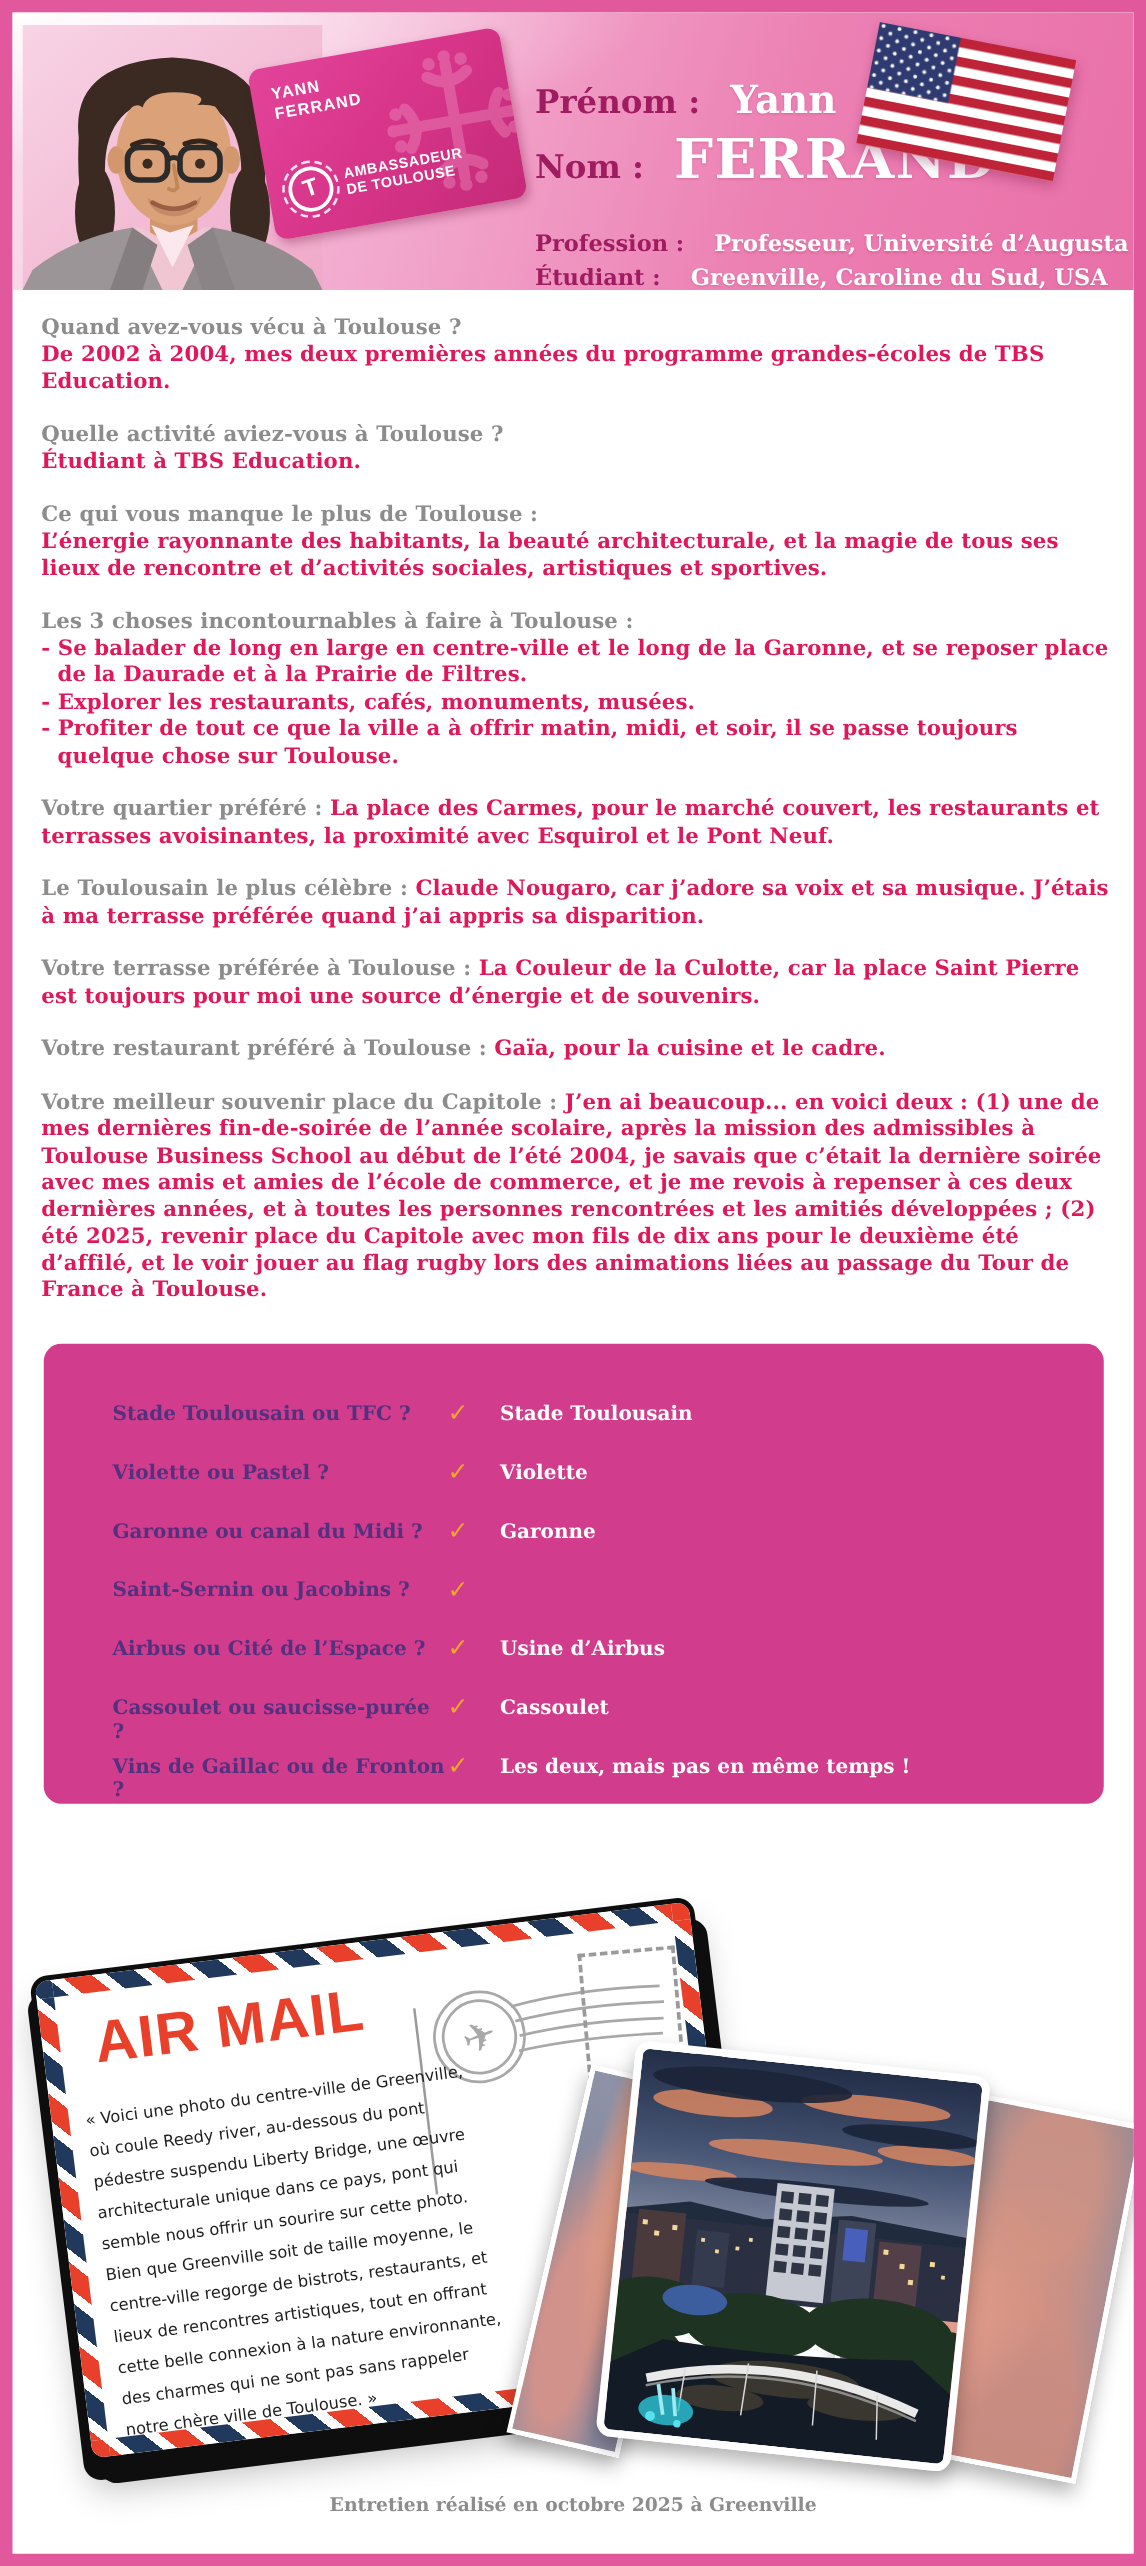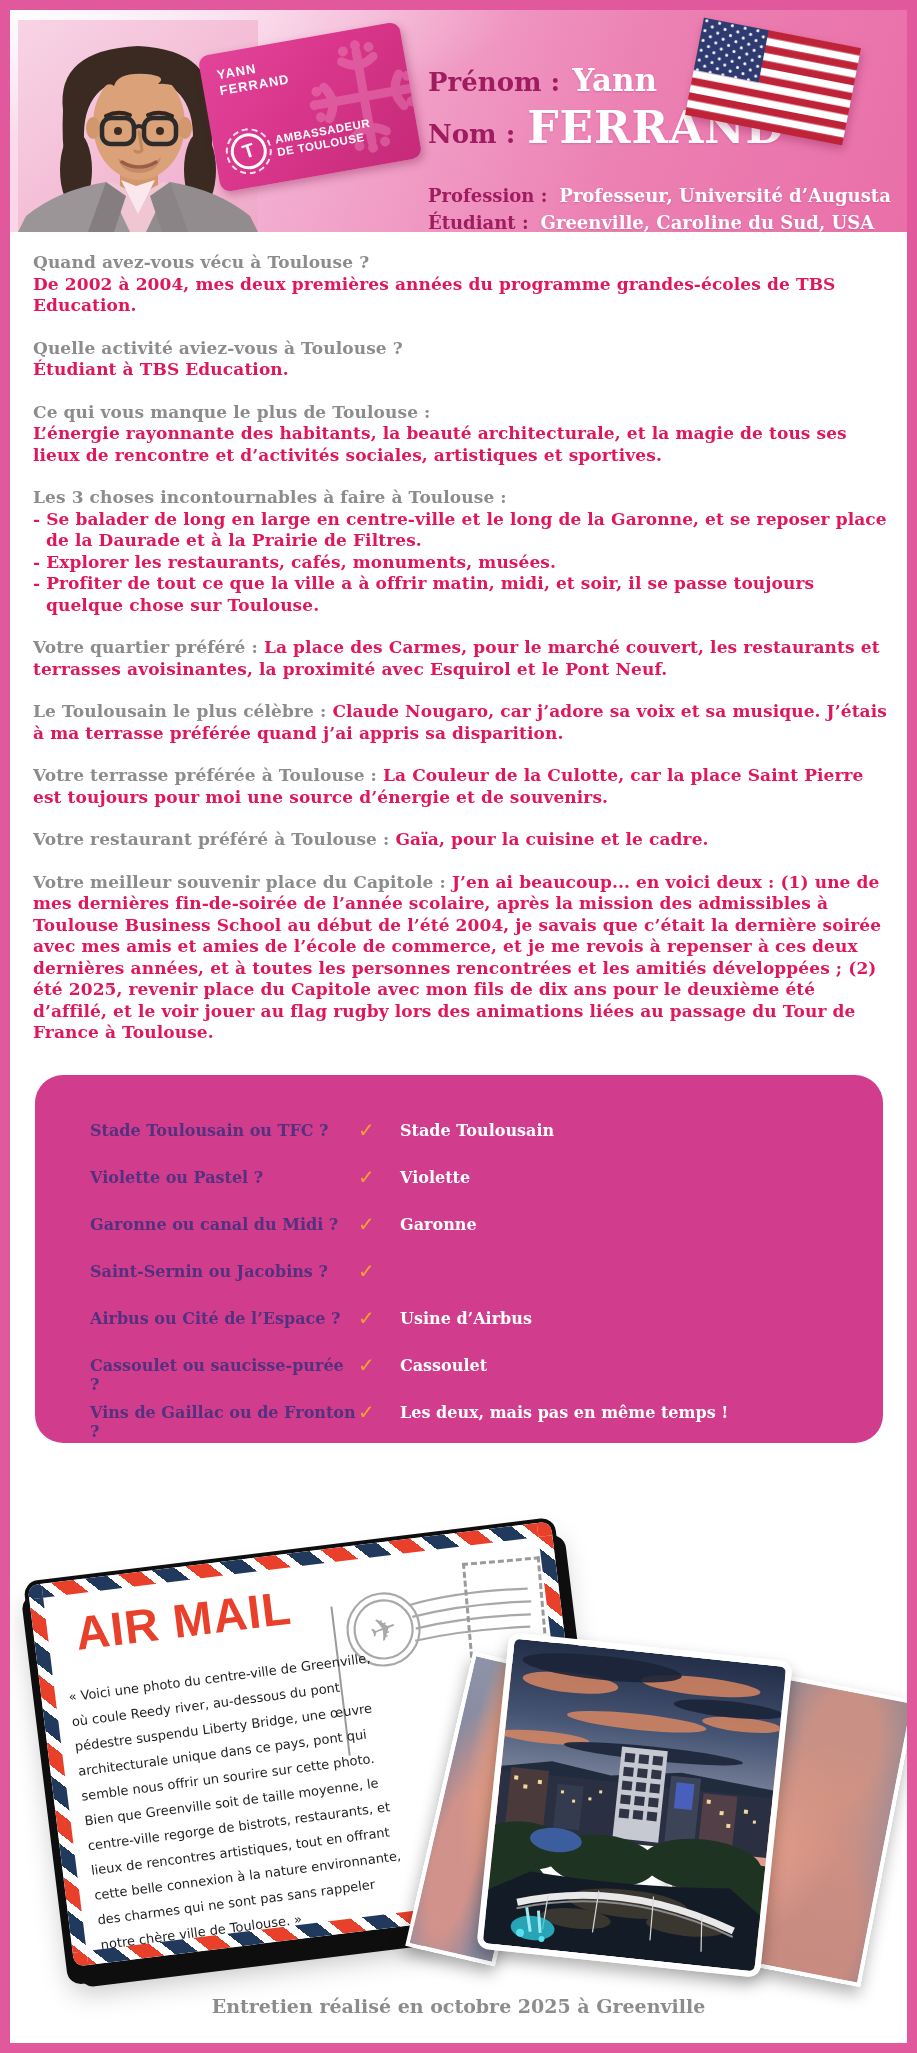--- a/index.html
+++ b/index.html
@@ -30,41 +30,41 @@
     color:#fff; font-family:"Liberation Sans", sans-serif; overflow:hidden;
   }
   .amb-name { position:absolute; left:16px; top:14px; font-size:13px; font-weight:bold; letter-spacing:1px; line-height:16px; white-space:pre-line; }
   .amb-logo-row { position:absolute; left:16px; bottom:18px; display:flex; align-items:center; gap:10px; }
   .logo-circle { position:relative; width:36px; height:36px; border:3px solid #fff; border-radius:50%;
     display:flex; align-items:center; justify-content:center; font-weight:bold; font-size:19px; transform:rotate(-8deg); }
   .logo-circle::before { content:""; position:absolute; inset:-8px; border:2px dashed rgba(255,255,255,.85); border-radius:50%; }
   .amb-org { font-size:11.5px; font-weight:bold; letter-spacing:.5px; line-height:13px; }
   .occ-cross { position:absolute; right:-8px; top:8px; opacity:.35; }
   
-  .id-row { position:absolute; display:flex; align-items:baseline; gap:12px; color:#9E1C5F; font-weight:bold; }
+  .id-row { position:absolute; display:flex; align-items:baseline; gap:24px; color:#9E1C5F; font-weight:bold; }
   .id-row .lbl { color:#9E1C5F; }
   .id-row .val { color:#fff; text-shadow:0 1px 2px rgba(150,30,90,.25); }
   .row-prenom { left:418px; top:52px; font-size:26px; }
   .row-prenom .val { font-size:31px; }
   .row-nom { left:418px; top:92px; font-size:26px; }
   .row-nom .val { font-size:44px; letter-spacing:1px; }
   .row-prof { left:418px; top:175px; font-size:18px; }
   .row-res  { left:418px; top:202px; font-size:18px; }
   .row-prof .val, .row-res .val { font-size:18px; }
   .flag { position:absolute; left:683px; top:22px; transform:rotate(11deg); filter:drop-shadow(2px 4px 5px rgba(120,20,70,.35)); }
   
   .qa { position:absolute; left:23px; top:242px; width:862px; font-size:17px; line-height:21.5px; font-weight:bold; letter-spacing:.1px; }
   .qa p { margin-bottom:21px; }
   .q { color:#8C8C8C; }
   .a { color:#E01759; }
   .bullet { padding-left:13px; text-indent:-13px; color:#E01759; }
   
   .choices {
     position:absolute; left:25px; top:1065px; width:848px; height:368px;
-    background:#D23C8C; border-radius:28px; padding:42px 20px 0 55px;
+    background:#D23C8C; border-radius:14px; padding:42px 20px 0 55px;
   }
   .choice-row { display:grid; grid-template-columns:268px 42px auto; align-items:baseline; height:47px; font-size:16px; font-weight:bold; }
   .choice-q { color:#53317F; }
   .choice-check { color:#F0A32F; font-size:20px; font-family:"DejaVu Sans", sans-serif; transform:translateY(1px); }
   .choice-a { color:#FFFFFF; }
   
   .postcard-wrap { position:absolute; left:35px; top:1538px; width:535px; height:392px; transform:rotate(-7deg); z-index:2; }
   .postcard {
     position:absolute; inset:0; background:#fff; border-radius:14px;
     box-shadow: -4px 14px 0 #0E0E0E, 8px 18px 0 #0E0E0E, 0 22px 28px rgba(0,0,0,.25);
@@ -100,21 +100,21 @@
     background:
       radial-gradient(ellipse at 70% 20%, rgba(219,148,128,.8) 0 18%, rgba(219,148,128,0) 45%),
       radial-gradient(ellipse at 25% 55%, rgba(228,158,140,.9) 0 22%, rgba(228,158,140,0) 50%),
       radial-gradient(ellipse at 70% 85%, rgba(214,142,126,.85) 0 25%, rgba(214,142,126,0) 55%),
       linear-gradient(180deg,#7E8499 0%, #8A8CA2 60%, #77798E 100%);
   }
   .photo-city { left:482px; top:1636px; width:285px; height:318px; transform:rotate(6deg); z-index:4;
     border:6px solid #fff; border-radius:12px; overflow:hidden; }
   
   .footer { position:absolute; left:0; top:1985px; width:897px; text-align:center;
-    color:#8C8C8C; font-weight:bold; font-size:19px; }
+    color:#8C8C8C; font-weight:bold; font-size:15px; }
 </style>
 </head>
 <body>
 
 <div class="page">
 
   <div class="header">
 
     <svg class="portrait" viewBox="0 0 240 212">
       <defs>

